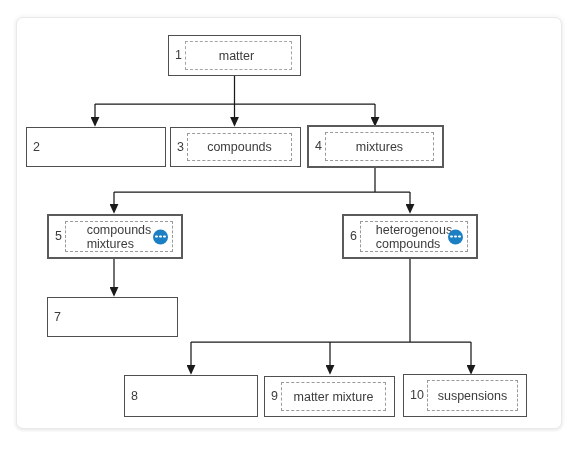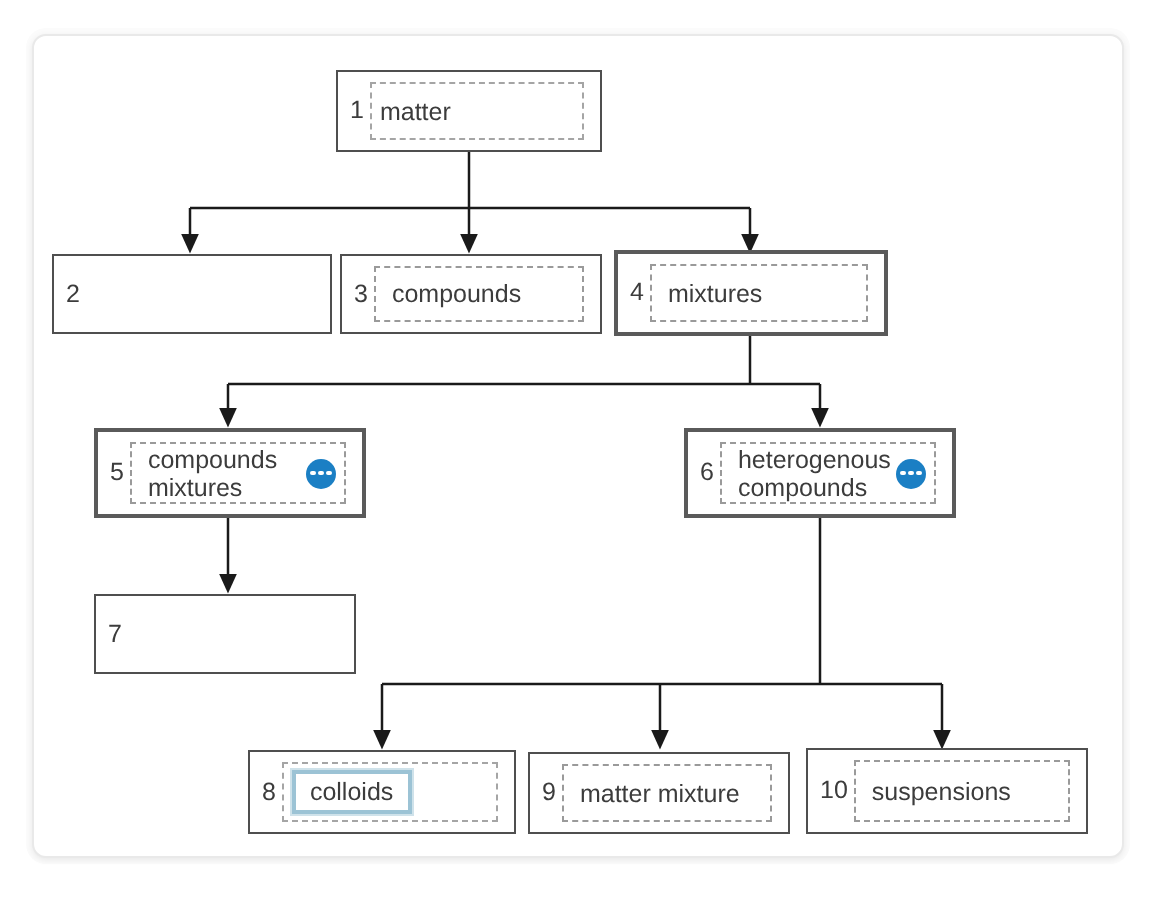--- a/index.html
+++ b/index.html
@@ -61,20 +61,21 @@
   
   .dropzone {
     flex: 1 1 auto;
     align-self: stretch;
     margin: 5px 2px 5px 0;
     border: 1px dashed #9a9a9a;
     position: relative;
     display: flex;
     align-items: center;
     overflow: hidden;
+    justify-content: center;
   }
 
   
   .chip {
     font-size: 12.5px;
     color: #3c3c3c;
     line-height: 14px;
     padding: 0 8px;
     white-space: pre-line;
     user-select: none;
@@ -111,21 +112,21 @@
   
   #n1  { left:168px; top:35px;  width:133px; height:41px; }
   #n2  { left:26px;  top:127px; width:140px; height:40px; }
   #n3  { left:170px; top:127px; width:131px; height:40px; }
   #n4  { left:307px; top:125px; width:137px; height:43px; }
   #n5  { left:47px;  top:214px; width:136px; height:45px; }
   #n6  { left:342px; top:214px; width:136px; height:45px; }
   #n7  { left:47px;  top:297px; width:131px; height:40px; }
   #n8  { left:124px; top:375px; width:134px; height:42px; }
   #n9  { left:264px; top:376px; width:131px; height:41px; }
-  #n10 { left:403px; top:374px; width:141px; height:43px; }
+  #n10 { left:403px; top:374px; width:124px; height:43px; }
 
   #n1 .dropzone, #n8 .dropzone { border-color: #a5a5a5; }
   #n1 .chip { padding-left: 4px; }
 </style>
 </head>
 <body>
 
 <div id="stage">
 
   <div id="panel"></div>
@@ -210,23 +211,20 @@
         </span>
     </div>
   </div>
 
   <div class="node thin" id="n7">
     <span class="node-num">7</span>
   </div>
 
   <div class="node thin" id="n8">
     <span class="node-num">8</span>
-    <div class="dropzone">
-      <span class="chip selected">colloids</span>
-    </div>
   </div>
 
   <div class="node thin" id="n9">
     <span class="node-num">9</span>
     <div class="dropzone">
       <span class="chip">matter mixture</span>
     </div>
   </div>
 
   <div class="node thin" id="n10">

